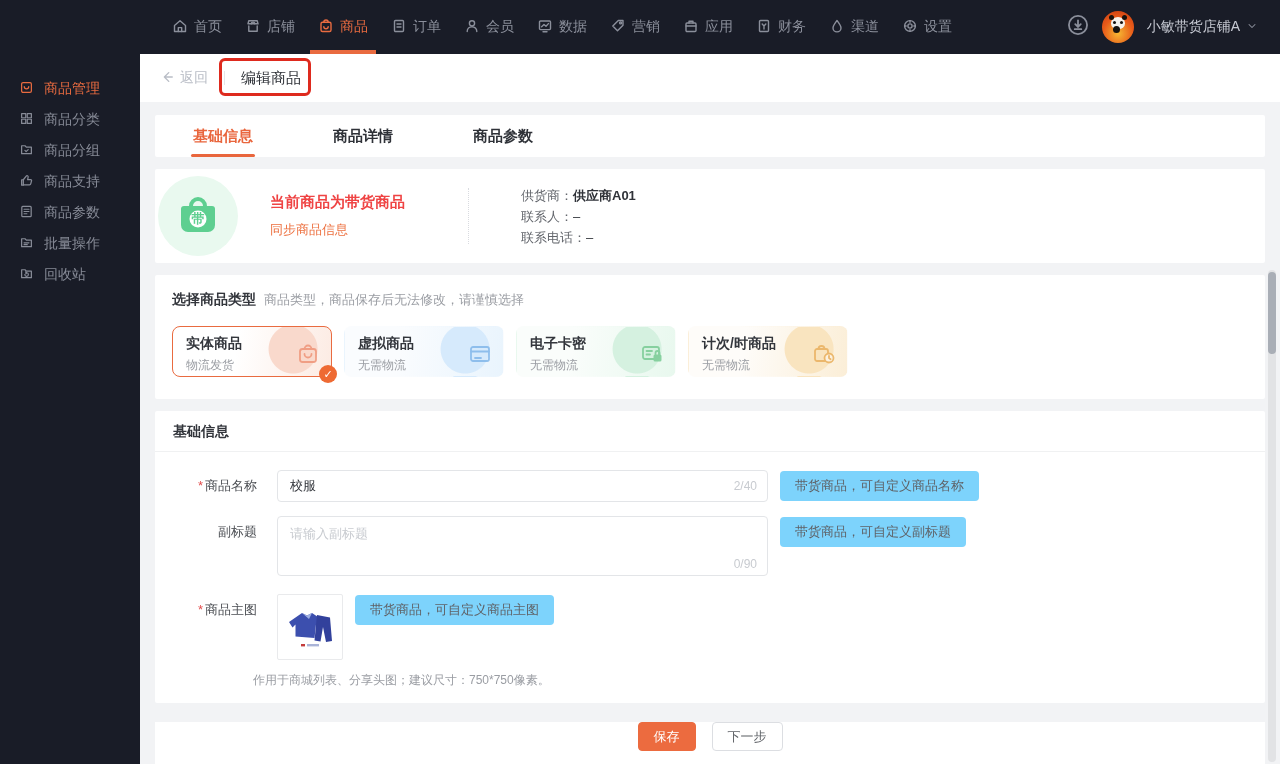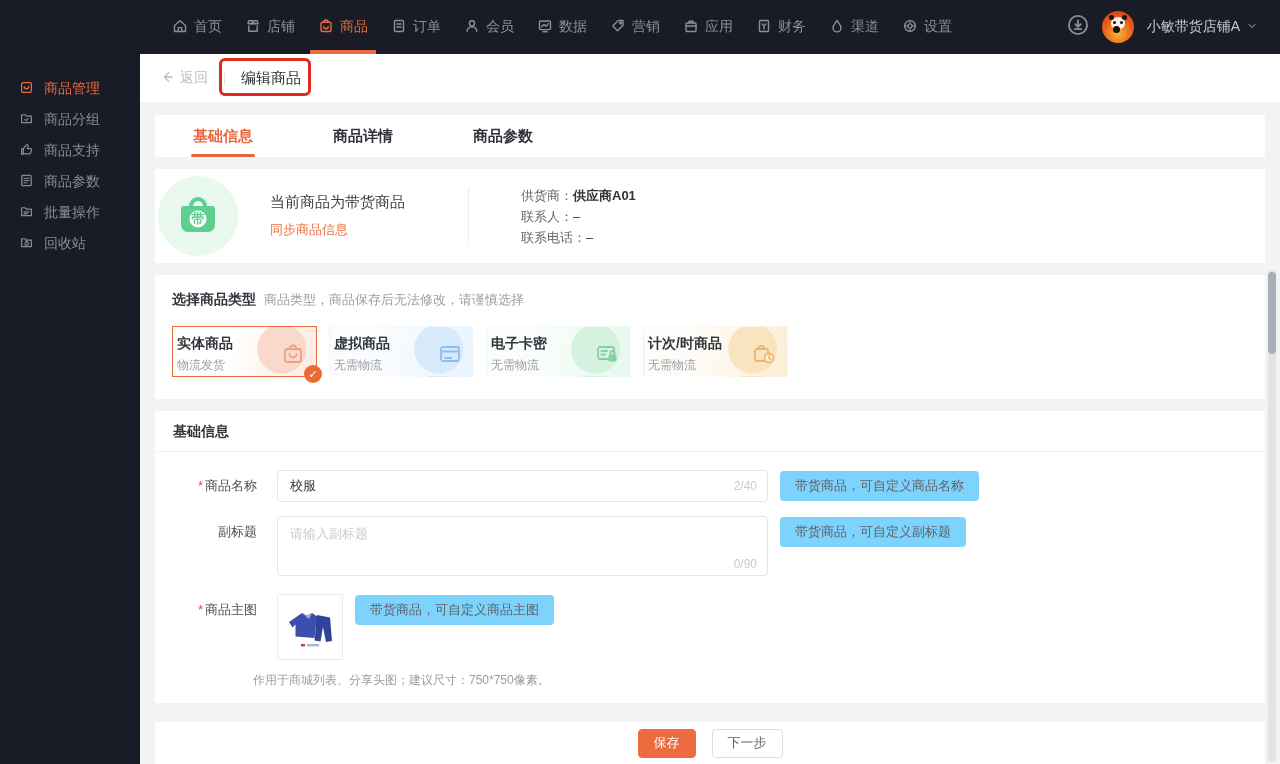--- a/index.html
+++ b/index.html
@@ -45,36 +45,36 @@
   .tab { display:flex; align-items:center; font-weight:bold; font-size:15px; color:#2f3238; position:relative; cursor:pointer; }
   .tab.active { color:#e9663d; }
   .tab.active::after { content:""; position:absolute; left:50%; transform:translateX(-50%); bottom:0; width:64px; height:3px; background:#e9663d; border-radius:2px; }
 
   
   .info-card { height:94px; display:flex; align-items:center; position:relative; overflow:hidden; }
   .deco-circle { position:absolute; left:3px; top:7px; width:80px; height:80px; border-radius:50%; background:#e9f9ef; }
   .bag-wrap { position:absolute; left:20px; top:24px; width:46px; height:46px; }
   .bag-char { position:absolute; left:50%; top:56%; transform:translate(-50%,-50%); font-size:13px; font-weight:bold; color:#5ecf90; }
   .info-main { margin-left:115px; width:198px; }
-  .info-title { font-size:15px; color:#404040; }
+  .info-title { font-size:15px; color:#ef4444;font-weight:bold; }
   .sync-link { margin-top:9px; font-size:13px; color:#ed703f; cursor:pointer; display:inline-block; }
   .dotted-div { height:56px; border-left:1px dotted #d9dbe0; }
   .supplier { margin-left:52px; font-size:13px; }
   .sup-row { line-height:21px; }
   .sup-row .lb { color:#63666c; }
   .sup-row .vl { color:#33363c; }
   .sup-row .vl.strong { font-weight:bold; color:#2f3238; }
 
   
   .type-card { padding:16px 17px 22px; }
   .type-head { display:flex; align-items:center; }
   .type-title { font-size:14px; font-weight:bold; color:#33363c; }
   .type-hint { font-size:13px; color:#9a9da3; margin-left:8px; }
   .type-options { display:flex; gap:12px; margin-top:17px; }
-  .type-opt { width:145px; height:51px; border-radius:0; border:1px solid transparent; padding:8px 10px 0 4px; position:relative; display:flex; justify-content:space-between; cursor:pointer; }
+  .type-opt { width:160px; height:51px; border-radius:8px; border:1px solid transparent; padding:8px 10px 0 13px; position:relative; display:flex; justify-content:space-between; cursor:pointer; }
   .opt-name { font-size:14px; font-weight:bold; color:#33363c; }
   .opt-sub { font-size:12px; color:#9a9da3; margin-top:4px; }
   .opt-icon { align-self:center; opacity:.85; }
   .opt-0 { border-color:#e96b40; background:radial-gradient(circle at 76% 45%, #f9d9cc 0 24px, rgba(249,217,204,0) 25px), linear-gradient(100deg,#ffffff 40%,#fcebe3); }
   .opt-1 { background:radial-gradient(circle at 76% 45%, #d6eafc 0 24px, rgba(214,234,252,0) 25px), linear-gradient(100deg,#fafcfe 35%,#e9f4fd); }
   .opt-2 { background:radial-gradient(circle at 76% 45%, #d5f1e0 0 24px, rgba(213,241,224,0) 25px), linear-gradient(100deg,#fafdfb 35%,#e8f8ee); }
   .opt-3 { background:radial-gradient(circle at 76% 45%, #f9e4bf 0 24px, rgba(249,228,191,0) 25px), linear-gradient(100deg,#fefcf9 35%,#fbeed7); }
   .check-badge { position:absolute; right:-6px; bottom:-7px; width:18px; height:18px; border-radius:50%; background:#ee6a33; color:#fff; font-size:11px; line-height:18px; text-align:center; }
 
   
@@ -87,21 +87,21 @@
   .field-wrap { margin-left:20px; position:relative; }
   .text-input { width:491px; height:32px; border:1px solid #e3e5e8; border-radius:4px; font-size:13px; padding:0 48px 0 12px; color:#33363c; font-family:inherit; outline:none; background:#fff; }
   .counter { position:absolute; right:11px; bottom:9px; font-size:12px; color:#c8cbd0; pointer-events:none; }
   .sub-textarea { width:491px; height:60px; border:1px solid #e3e5e8; border-radius:4px; font-size:13px; padding:8px 12px; color:#33363c; font-family:inherit; resize:none; outline:none; background:#fff; }
   .sub-textarea::placeholder { color:#c8cbd0; }
   .tag-btn { margin-left:12px; height:30px; margin-top:1px; background:#7dd3fc; border:none; border-radius:4px; color:#5f6267; font-size:13px; padding:0 15px; cursor:pointer; align-self:flex-start; font-family:inherit; }
   .thumb-box { width:66px; height:66px; border:1px solid #e9eaec; border-radius:2px; background:#fff; display:flex; align-items:center; justify-content:center; cursor:pointer; }
   .img-hint { margin:12px 0 0 98px; font-size:12px; color:#9a9da3; }
 
   
-  .footer { position:absolute; left:15px; right:15px; bottom:0; height:42px; background:#fff; display:flex; align-items:center; justify-content:center; gap:16px; }
+  .footer { position:absolute; left:15px; right:15px; bottom:0; height:42px; background:#fff; display:flex; align-items:flex-start; justify-content:center; gap:16px; }
   .btn { height:29px; border-radius:4px; font-size:13px; padding:0 15px; cursor:pointer; font-family:inherit; }
   .btn-save { background:#ec6b3f; border:1px solid #ec6b3f; color:#fff; }
   .btn-next { background:#fff; border:1px solid #dcdee2; color:#5f6267; }
 
   
   .sb-track { position:absolute; right:4px; top:216px; bottom:2px; width:8px; background:#e2e3e5; border-radius:4px; }
   .sb-thumb { position:absolute; top:2px; left:0; width:8px; height:82px; background:#a9aeb6; border-radius:4px; cursor:pointer; }
 </style>
 </head>
 <body>
@@ -205,20 +205,29 @@
   </div>
 </div>
 
 <div class="sidebar">
   <div class="side-item active">
     <span><svg width="15" height="15" viewBox="0 0 16 16">
           <rect x="2.8" y="2.8" width="10.4" height="10.4" rx="1.5"></rect>
           <path d="M5.6 7 a2.4 2.4 0 0 0 4.8 0"></path>
         </svg></span>
     <span>商品管理</span>
+  </div>
+  <div class="side-item">
+    <span><svg width="15" height="15" viewBox="0 0 16 16">
+          <rect x="2.8" y="2.8" width="4.4" height="4.4"></rect>
+          <rect x="8.8" y="2.8" width="4.4" height="4.4"></rect>
+          <rect x="2.8" y="8.8" width="4.4" height="4.4"></rect>
+          <rect x="8.8" y="8.8" width="4.4" height="4.4"></rect>
+        </svg></span>
+    <span>商品分类</span>
   </div>
   <div class="side-item">
     <span><svg width="15" height="15" viewBox="0 0 16 16">
           <path d="M2.8 4 H6.4 L7.8 5.5 H13.2 V12.4 H2.8 Z"></path>
           <path d="M6.3 9 L7.6 10.3 L9.8 8.1"></path>
         </svg></span>
     <span>商品分组</span>
   </div>
   <div class="side-item">
     <span><svg width="15" height="15" viewBox="0 0 16 16">

